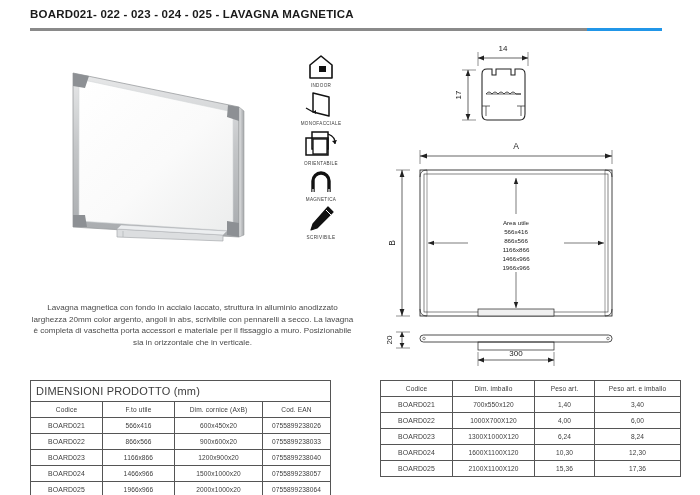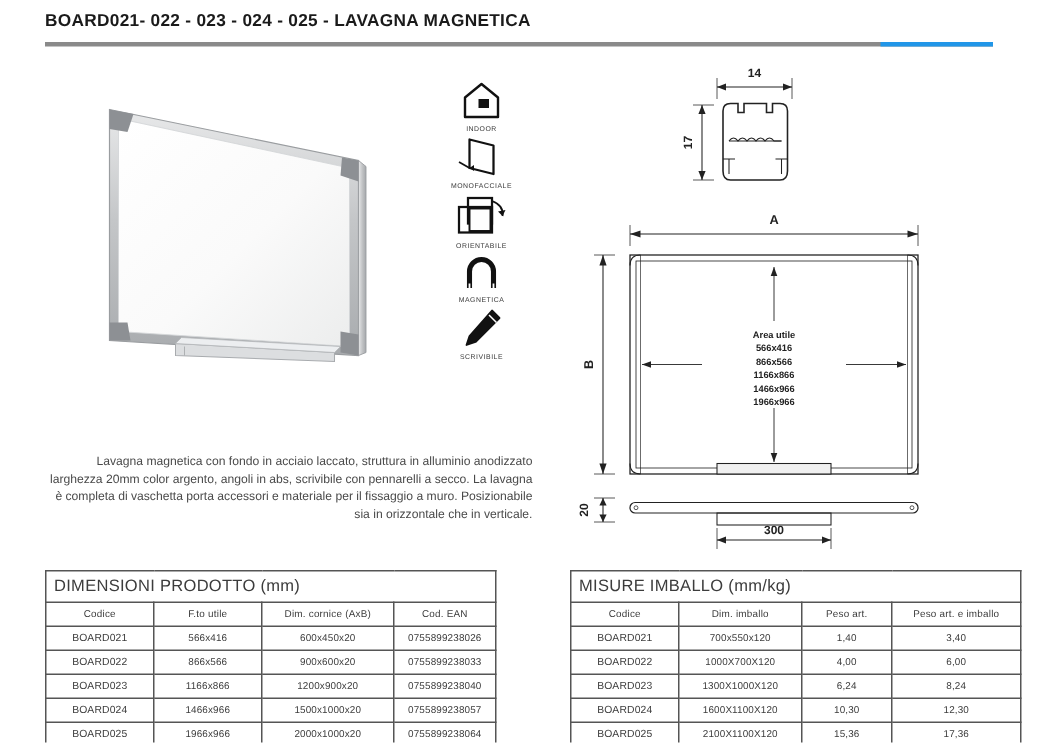--- a/index.html
+++ b/index.html
@@ -77,28 +77,28 @@
   }
 
   
   #description {
     position: absolute;
     left: 30px; top: 294px;
     width: 325px;
     font-size: 8.1px;
     line-height: 1.42;
     color: #4a4a4a;
-    text-align: right;
+    text-align: center;
   }
 
   
   #drawings {
     position: absolute;
     left: 380px; top: 36px;
-    width: 310px; height: 330px; font-weight: bold;
+    width: 310px; height: 330px;
   }
   #drawings svg { display: block; }
 
   
   .spec-table {
     position: absolute;
     border-collapse: collapse;
     table-layout: fixed;
   }
   .spec-table td, .spec-table th {
@@ -391,23 +391,20 @@
   </table>
 
   <table class="spec-table" id="table-right">
     <colgroup>
         <col style="width:72px">
         <col style="width:82px">
         <col style="width:60px">
         <col style="width:86px">
       </colgroup>
     <tbody>
-      <tr>
-        <td class="tbl-title" colspan="4">MISURE IMBALLO (mm/kg)</td>
-      </tr>
       <tr class="tbl-head">
         <td>Codice</td>
         <td>Dim. imballo</td>
         <td>Peso art.</td>
         <td>Peso art. e imballo</td>
       </tr>
       <tr>
         <td class="code-cell">BOARD021</td>
         <td class="val-cell">700x550x120</td>
         <td class="val-cell">1,40</td>

